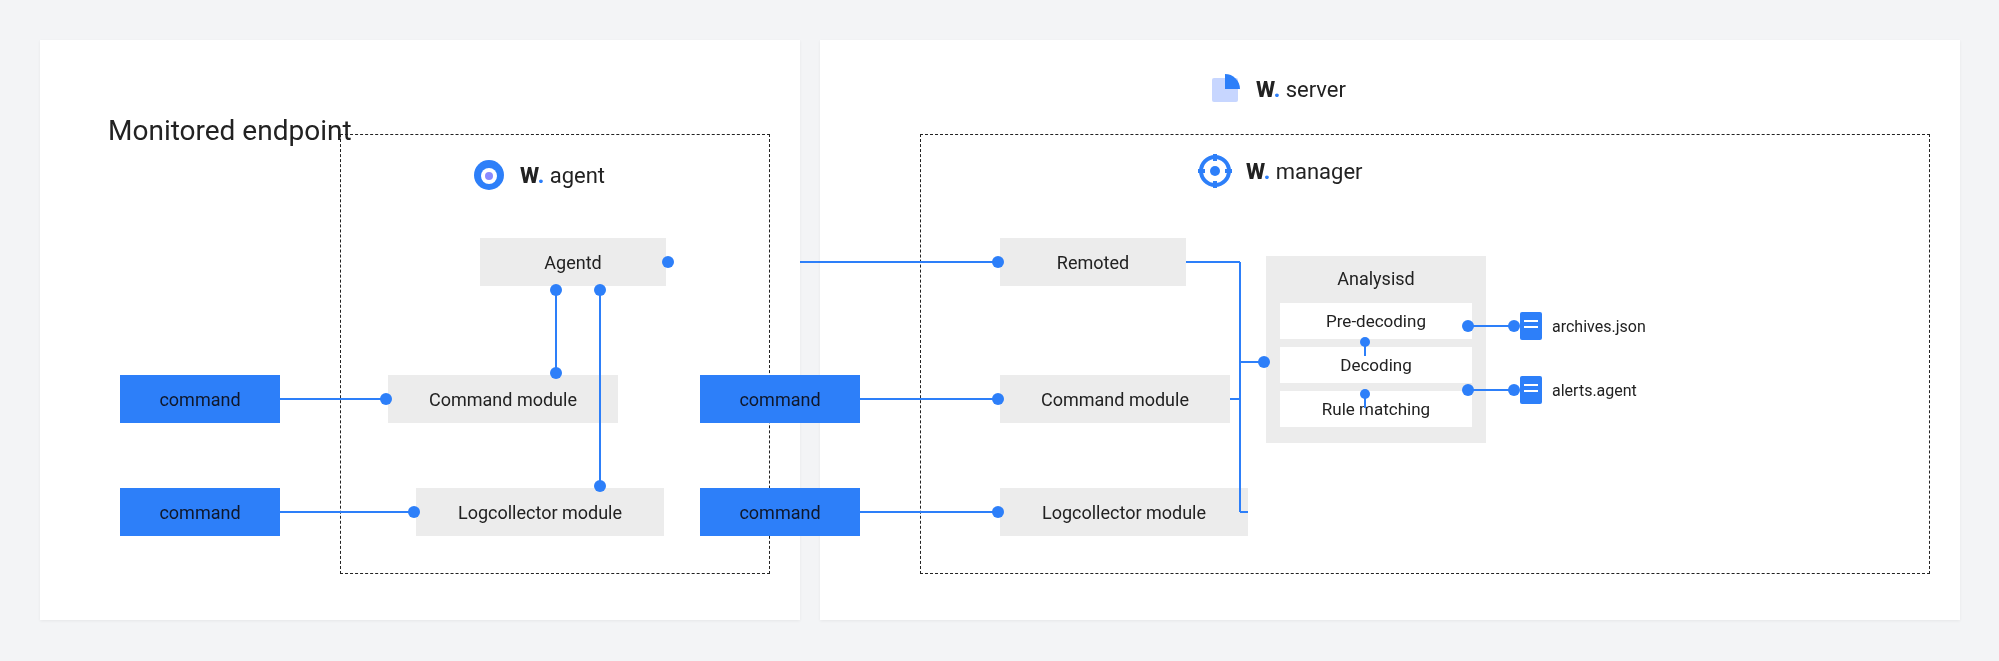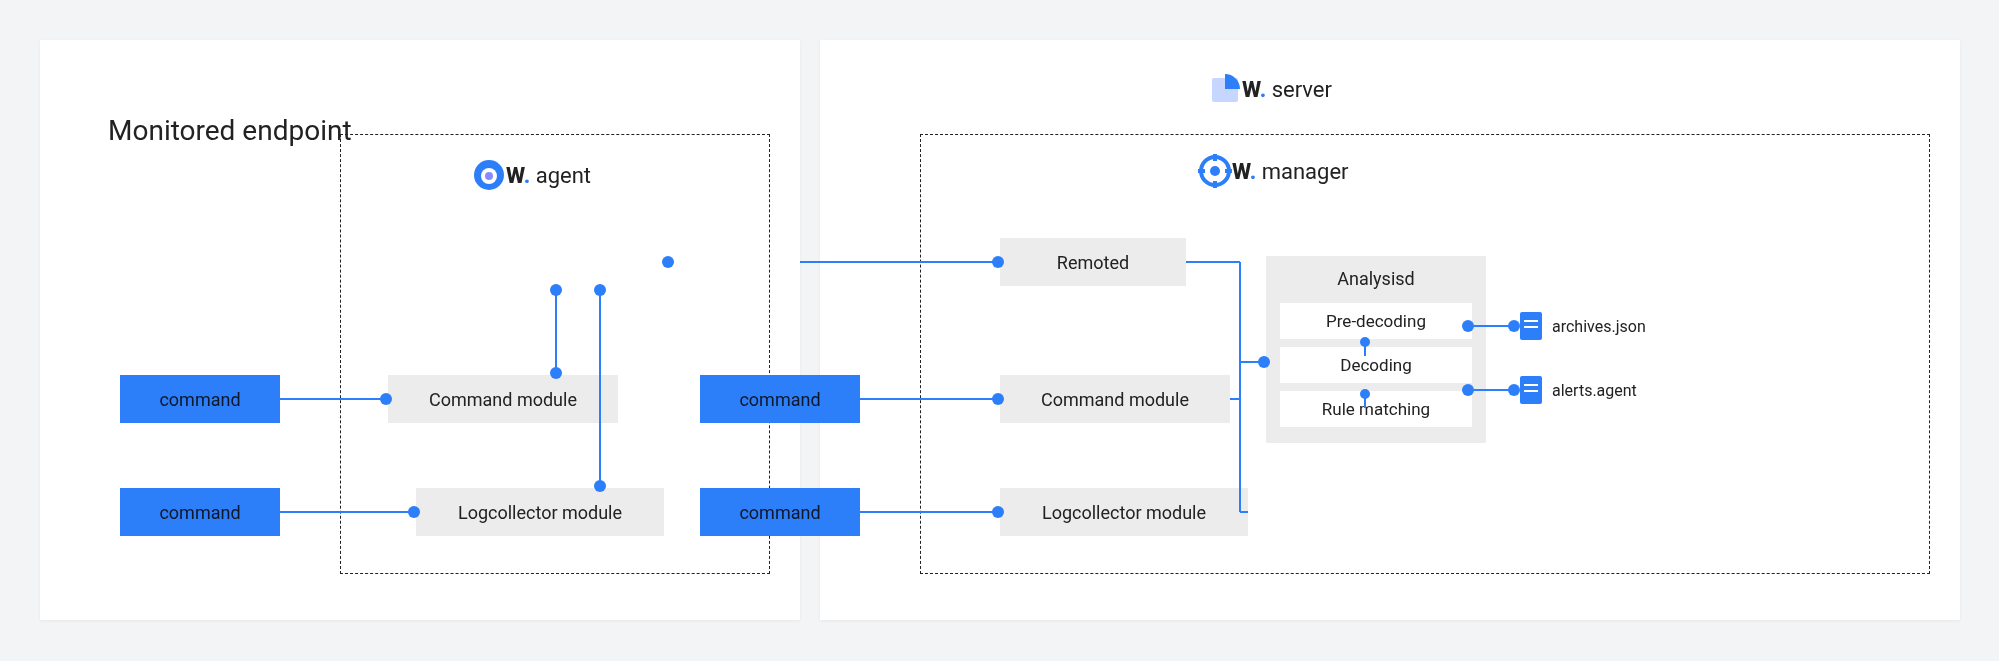--- a/index.html
+++ b/index.html
@@ -93,20 +93,21 @@
     height: 2px;
     background:#fff;
   }
   .file-icon::before { top: 8px; }
   .file-icon::after { top: 14px; }
 
   .w-label {
     position: absolute;
     display: flex;
     align-items: center;
+    gap: 14px;
     font-size: 22px;
     color: #222;
   }
   .w-label .logo {
     width: 34px; height: 34px;
   }
   .w-label strong { font-weight: 800; font-size: 22px; }
   .w-label .dot { color: #2d7ff9; }
 
   svg.lines { position: absolute; left:0; top:0; pointer-events:none; }
@@ -125,20 +126,21 @@
 
   <div class="w-label" style="left:432px; top:118px;">
     <svg class="logo" viewBox="0 0 34 34">
       <circle cx="17" cy="17" r="15" fill="#2d7ff9"></circle>
       <circle cx="17" cy="18" r="8" fill="#fff"></circle>
       <circle cx="17" cy="18" r="4" fill="#8a8aff"></circle>
     </svg>
     <span><strong>W</strong><strong class="dot">.</strong> <span>agent</span></span>
   </div>
 
+  <div class="node" style="left:440px; top:198px; width:186px; height:48px;">Agentd</div>
 
   <div class="node" style="left:348px; top:335px; width:230px; height:48px;">Command module</div>
 
   <div class="node" style="left:376px; top:448px; width:248px; height:48px;">Logcollector module</div>
 
   <div class="cmd-btn" style="left:80px; top:335px; width:160px; height:48px;">command</div>
   <div class="cmd-btn" style="left:80px; top:448px; width:160px; height:48px;">command</div>
 
   <svg class="lines" width="760" height="580">
 

